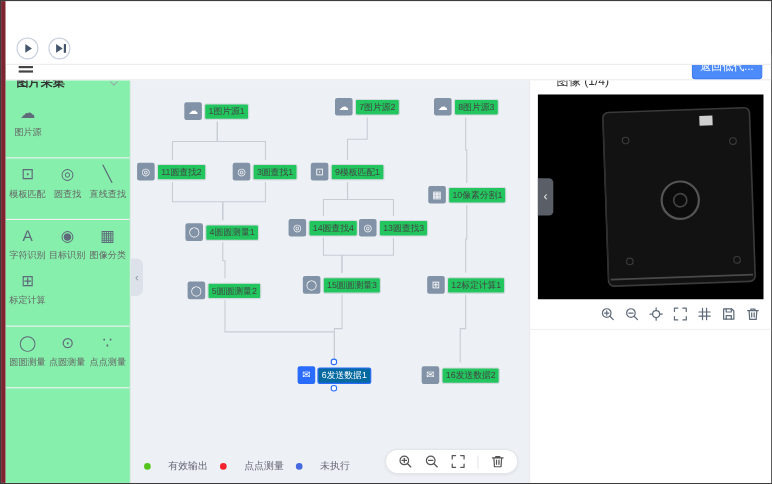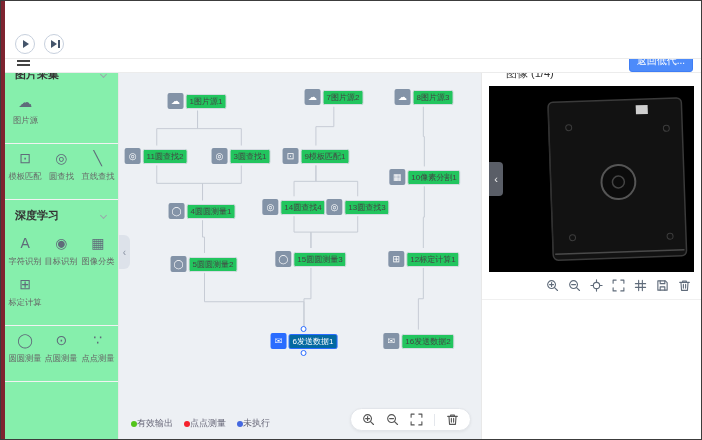--- a/index.html
+++ b/index.html
@@ -55,21 +55,21 @@
     display:flex; align-items:center; justify-content:center; flex:none; }
   .nlb { background:#22c55e; border:1px solid #d5dae1; border-radius:2px; padding:1px 3px;
     font-size:8px; color:#444; margin-left:2px; white-space:nowrap; line-height:11px; }
   .node.selected .nic { background:#2a6cff; }
   .node.selected .nlb { background:#0369a1; border-color:#2a6cff; color:#fff; }
   .node.selected::before,.node.selected::after { content:''; position:absolute; left:50%; margin-left:-3px;
     width:4px; height:4px; background:#fff; border:1px solid #2a6cff; border-radius:50%; }
   .node.selected::before { top:-7px; } .node.selected::after { bottom:-7px; }
 
   .legend { position:absolute; left:12px; bottom:9px; display:flex; gap:11px; align-items:center; z-index:4; }
-  .lg-item { display:flex; align-items:center; gap:0; font-size:9px; color:#667; }
+  .lg-item { display:flex; align-items:center; gap:16px; font-size:9px; color:#667; }
   .lg-dot { width:6px; height:6px; border-radius:50%; }
 
   .canvas-tools { position:absolute; right:12px; bottom:8px; background:#fff; border:1px solid #e2e5ea;
     border-radius:14px; padding:4px 11px; display:flex; gap:11px; align-items:center; color:#555;
     box-shadow:0 1px 3px rgba(0,0,0,.06); z-index:4; }
   .tool-sep { width:1px; height:12px; background:#e4e7ec; }
 
   
   .preview-panel { position:absolute; right:0; top:58px; bottom:0; width:220px; background:#fff;
     border-left:1px solid #e8e8e8; z-index:5; }
@@ -130,24 +130,20 @@
           <span class="sb-ic">◎</span>
           <span class="sb-lb">圆查找</span>
         </div>
         <div class="sb-item">
           <span class="sb-ic">╲</span>
           <span class="sb-lb">直线查找</span>
         </div>
       </div>
     </div>
     <div class="sb-section">
-      <div class="sb-head">
-        <span class="sb-title">深度学习</span>
-        <span class="chev"></span>
-      </div>
       <div class="sb-items">
         <div class="sb-item">
           <span class="sb-ic">A</span>
           <span class="sb-lb">字符识别</span>
         </div>
         <div class="sb-item">
           <span class="sb-ic">◉</span>
           <span class="sb-lb">目标识别</span>
         </div>
         <div class="sb-item">

